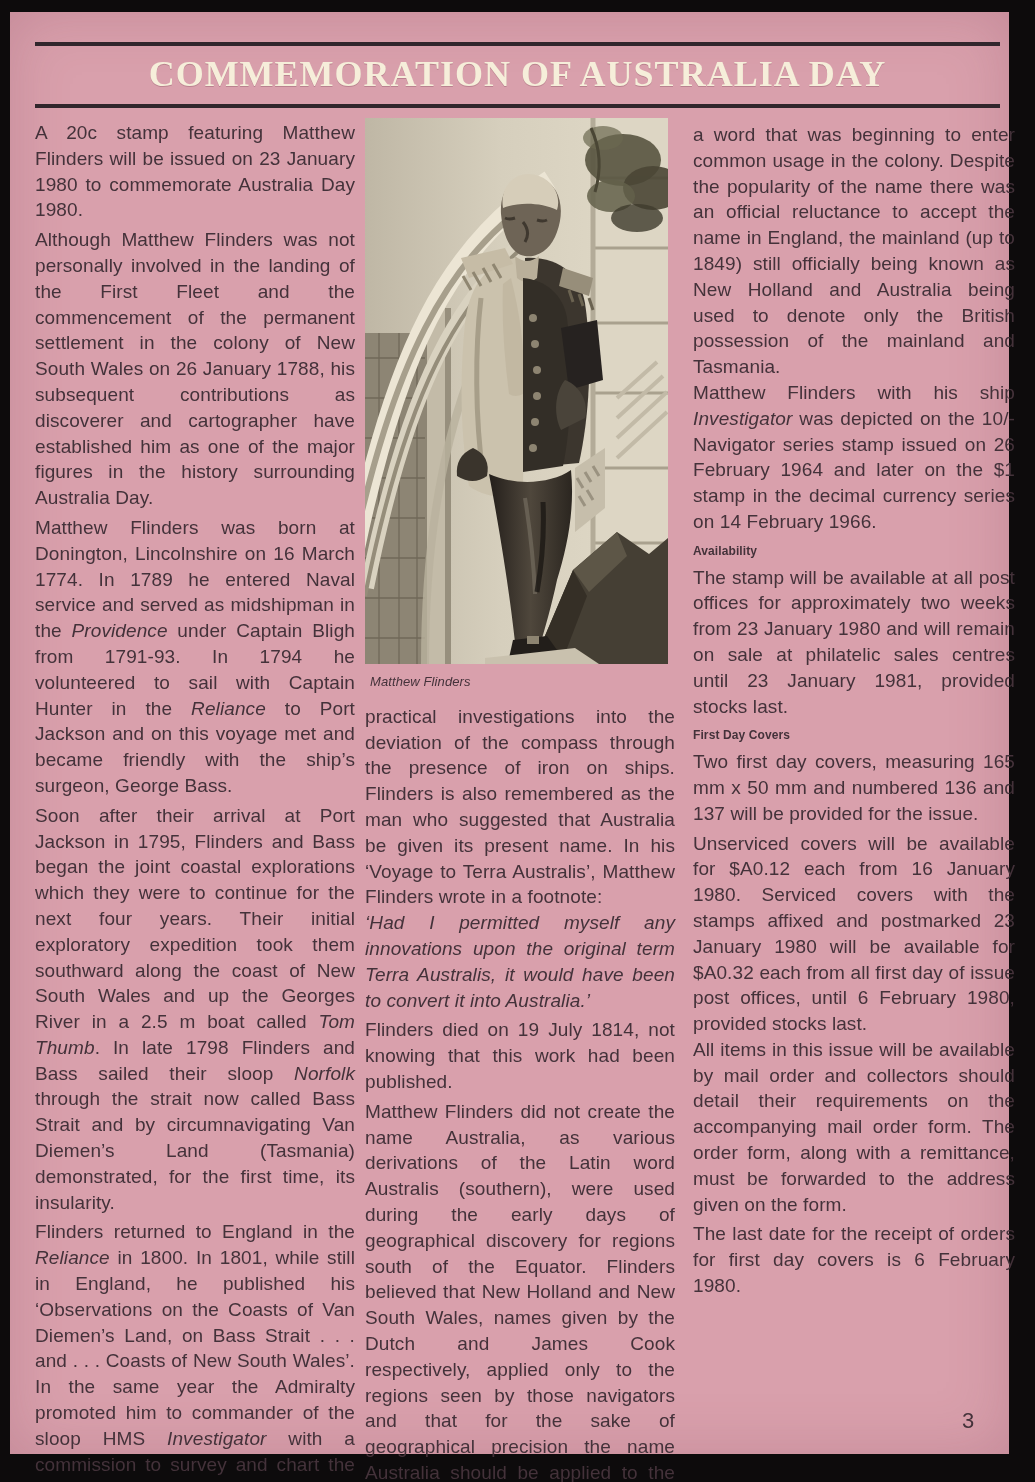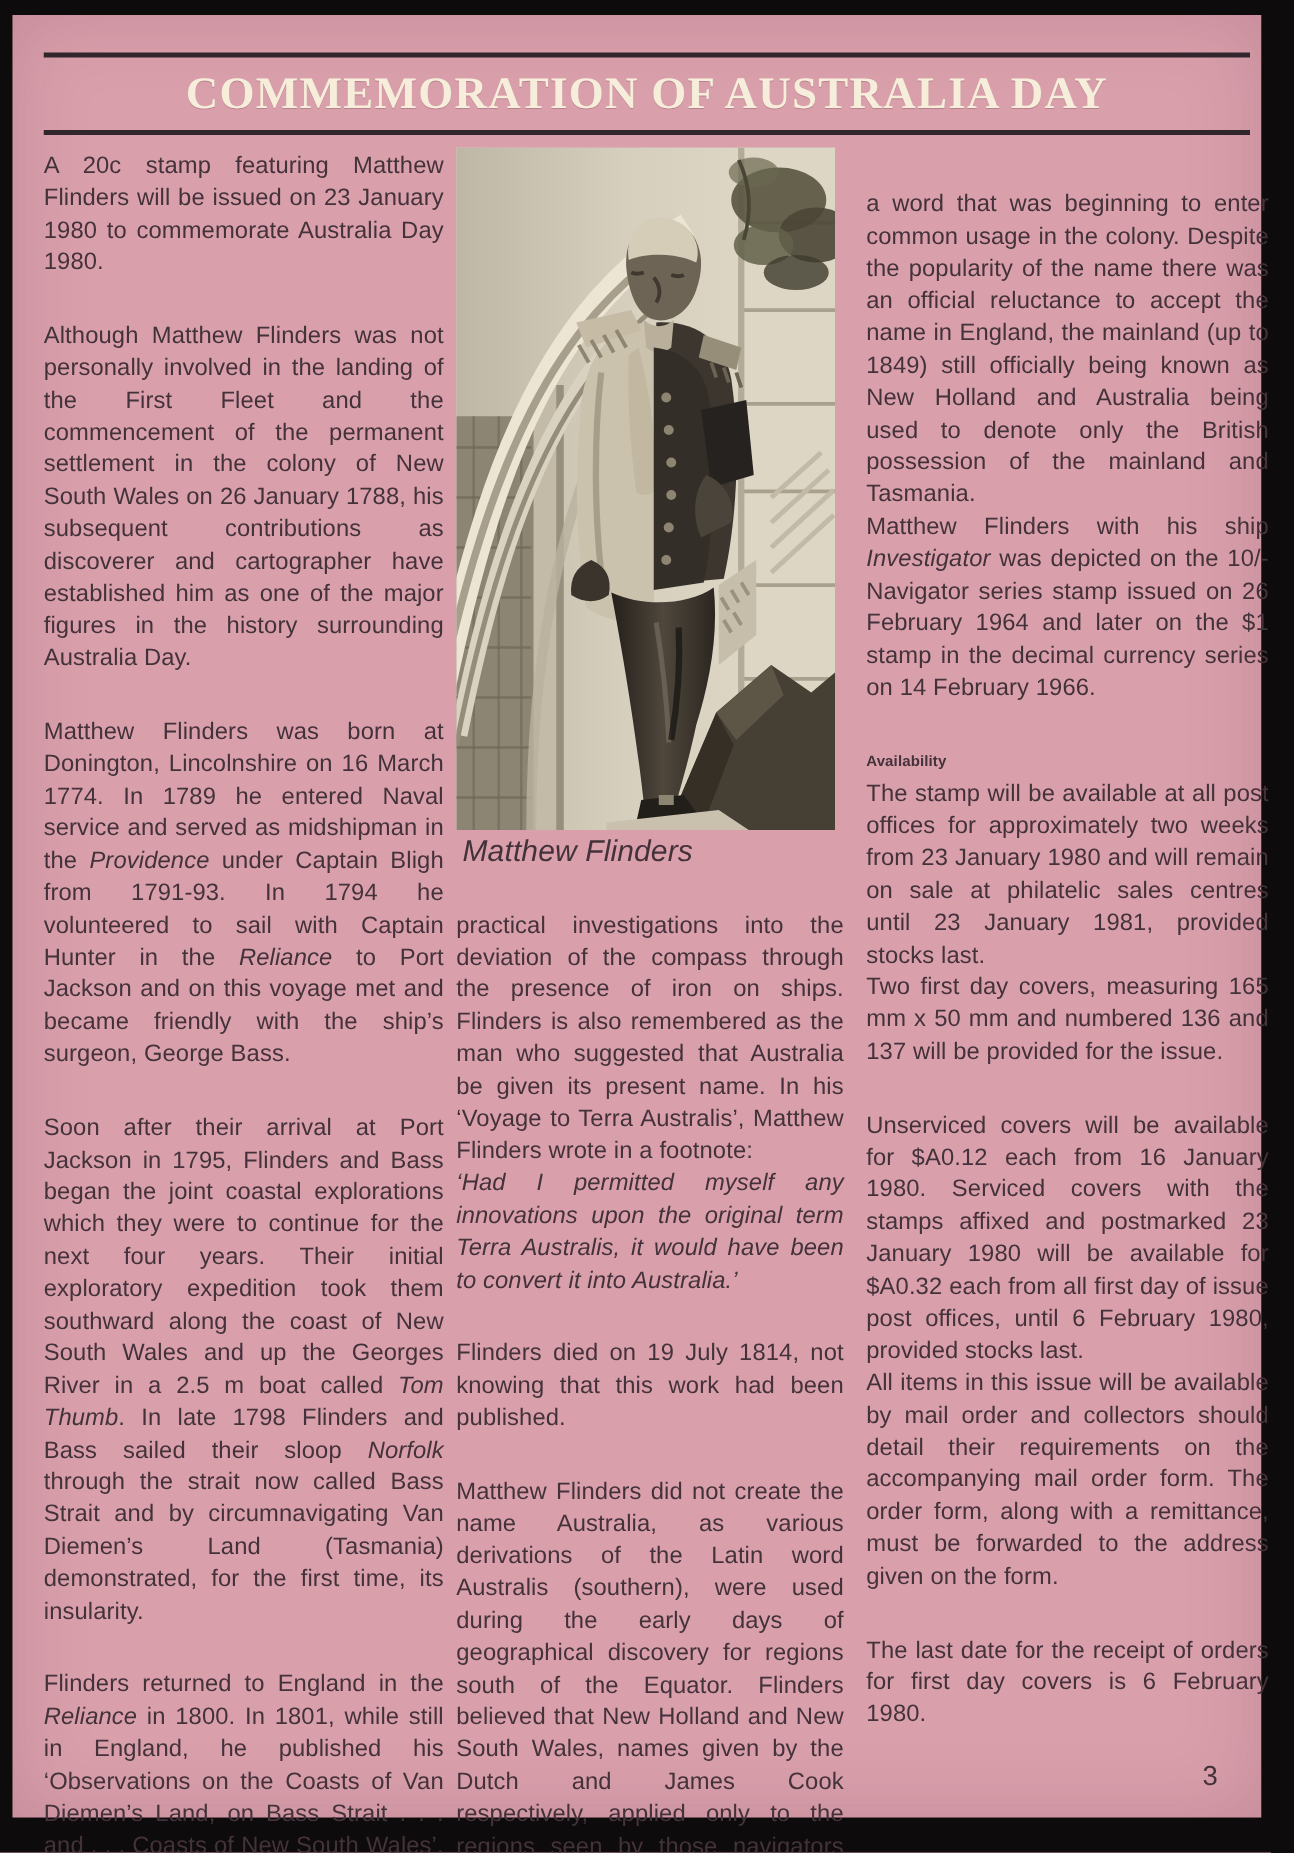--- a/index.html
+++ b/index.html
@@ -39,34 +39,34 @@
     position:absolute;
     font-size:19px;
     line-height:25.8px;
     text-align:justify;
     color:var(--ink);
     letter-spacing:.1px;
   }
   .col1{left:25px;top:108px;width:320px;}
   .col2{left:355px;top:106px;width:310px;}
   .col3{left:683px;top:106px;width:322px;}
-  .col p, .col h3{margin-top:33px;}
+  .col p, .col h3{margin-top:4px;}
   .col > :first-child{margin-top:0;}
   .col p.tight, .col h3 + p{margin-top:0;}
   .col h3{font-size:12px;font-weight:bold;text-align:left;}
   .it, .quote{font-style:italic;}
   .photo{
     width:303px;height:546px;
     background:#cfc8b8;
     overflow:hidden;
   }
   .photo svg{display:block;}
   .caption{
     font-style:italic;
-    font-size:24px;
+    font-size:13px;
     text-align:left;
     margin:5px 0 9px 5px;
     color:var(--ink);
   }
   .page-number{
     position:absolute;left:952px;top:1396px;
     font-size:22px;color:var(--ink);
   }
 </style>
 </head>
@@ -198,20 +198,21 @@
         <p><span>Matthew Flinders did not create the name Australia, as various derivations of the Latin word Australis (southern), were used during the early days of geographical discovery for regions south of the Equator. Flinders believed that New Holland and New South Wales, names given by the Dutch and James Cook respectively, applied only to the regions seen by those navigators and that for the sake of geographical precision the name Australia should be applied to the whole of the new land. Joseph Banks and others opposed the use of the name and this led to Flinders referring to the new land as ‘Terra Australis’. However, the name ‘Australia’ gradually came into general use and in April 1817 Governor Macquarie appears to have used the word “Australia” officially in his correspondence, thereby giving vice-regal approval to</span></p>
       </div>
   </div>
 
   <div class="col col3">
     <div>
         <p><span>a word that was beginning to enter common usage in the colony. Despite the popularity of the name there was an official reluctance to accept the name in England, the mainland (up to 1849) still officially being known as New Holland and Australia being used to denote only the British possession of the mainland and Tasmania.</span></p>
         <p class="tight"><span>Matthew Flinders with his ship </span><span class="it">Investigator</span><span> was depicted on the 10/- Navigator series stamp issued on 26 February 1964 and later on the $1 stamp in the decimal currency series on 14 February 1966.</span></p>
         <h3><span>Availability</span></h3>
         <p class="tight"><span>The stamp will be available at all post offices for approximately two weeks from 23 January 1980 and will remain on sale at philatelic sales centres until 23 January 1981, provided stocks last.</span></p>
+        <h3><span>First Day Covers</span></h3>
         <p class="tight"><span>Two first day covers, measuring 165 mm x 50 mm and numbered 136 and 137 will be provided for the issue.</span></p>
         <p><span>Unserviced covers will be available for $A0.12 each from 16 January 1980. Serviced covers with the stamps affixed and postmarked 23 January 1980 will be available for $A0.32 each from all first day of issue post offices, until 6 February 1980, provided stocks last.</span></p>
         <p class="tight"><span>All items in this issue will be available by mail order and collectors should detail their requirements on the accompanying mail order form. The order form, along with a remittance, must be forwarded to the address given on the form.</span></p>
         <p><span>The last date for the receipt of orders for first day covers is 6 February 1980.</span></p>
       </div>
 
   </div>
 
   <div class="page-number">3</div>
 

